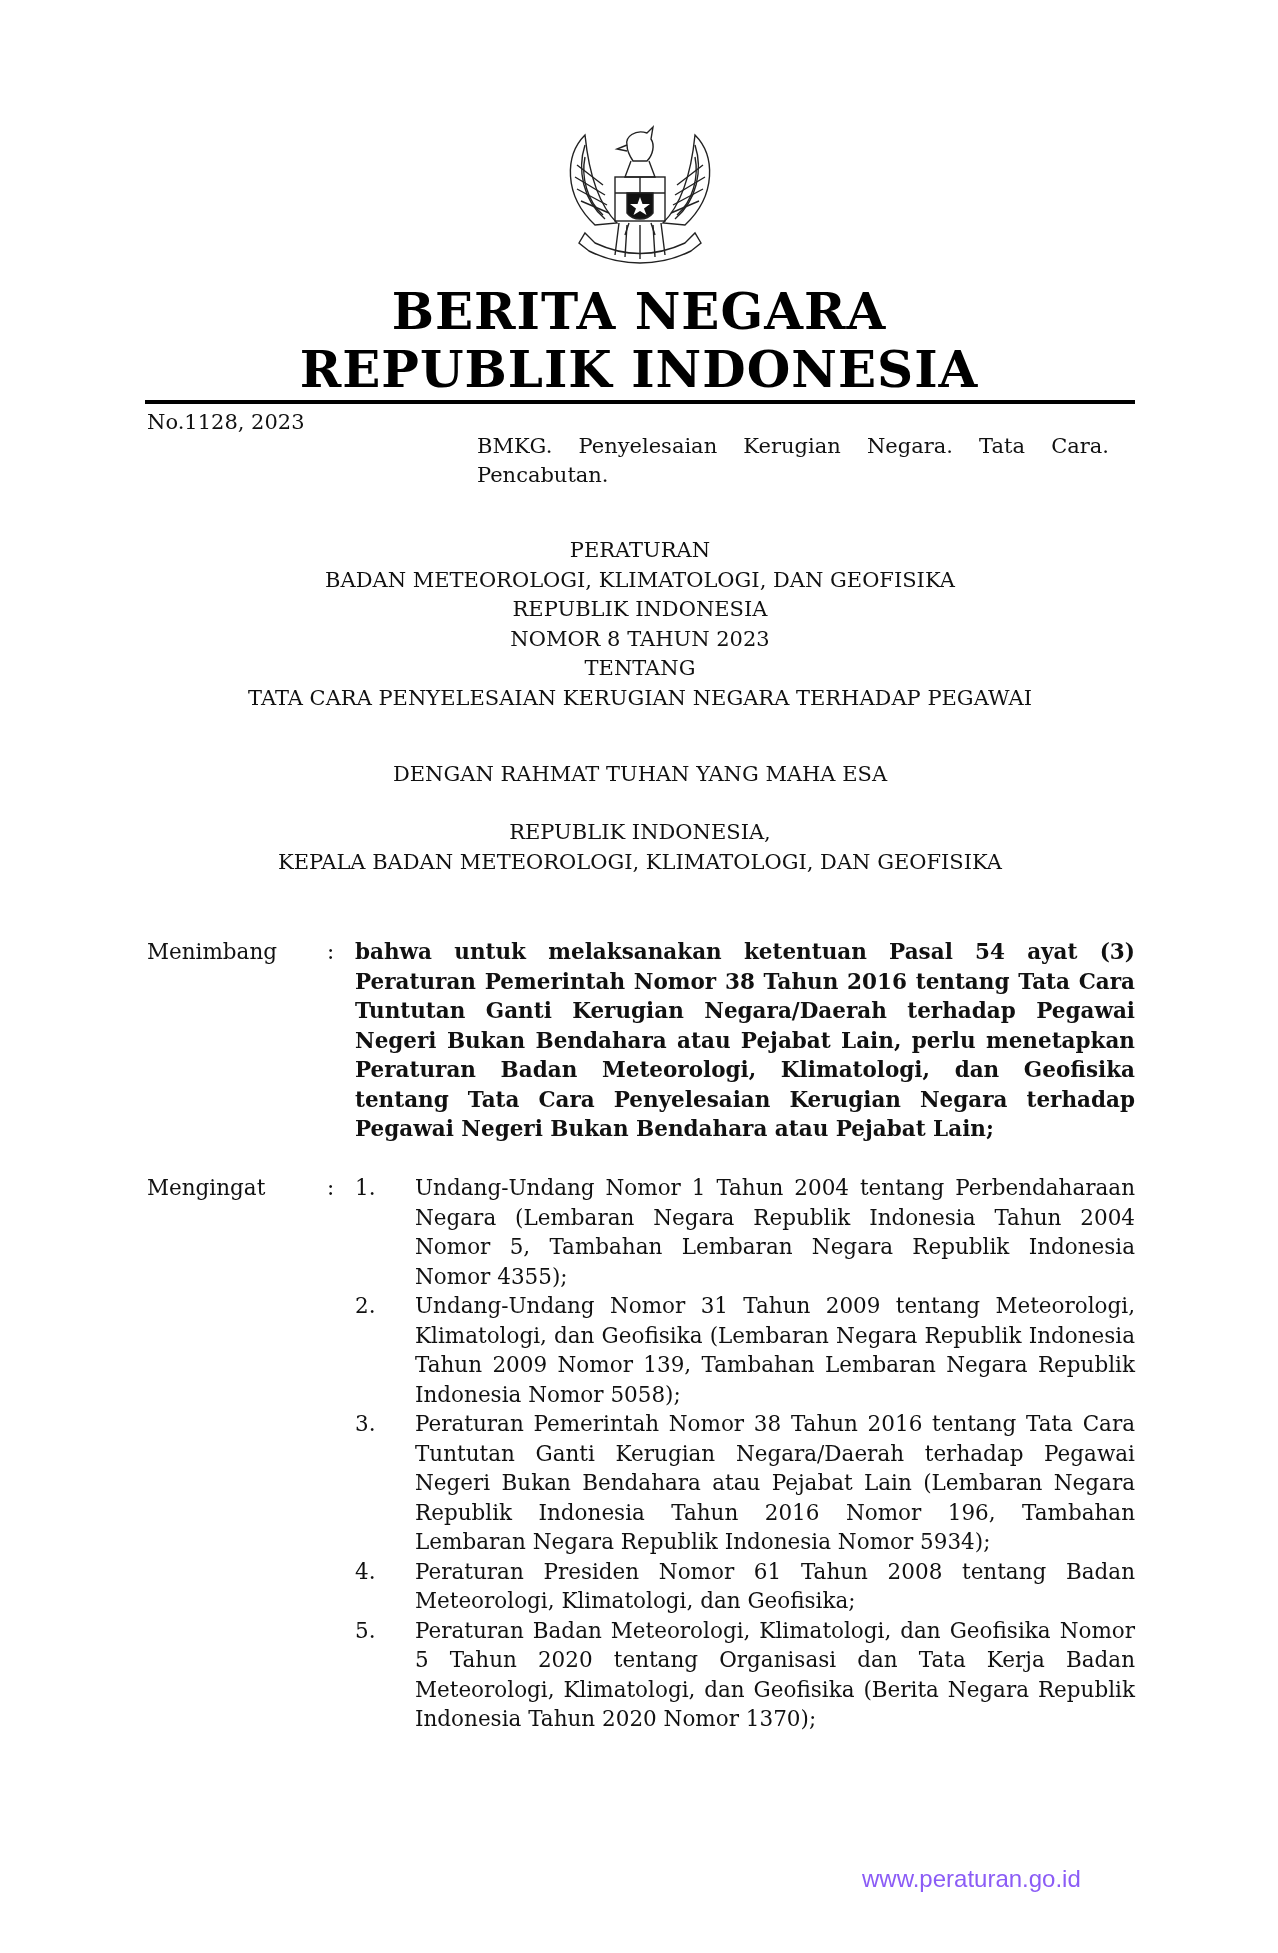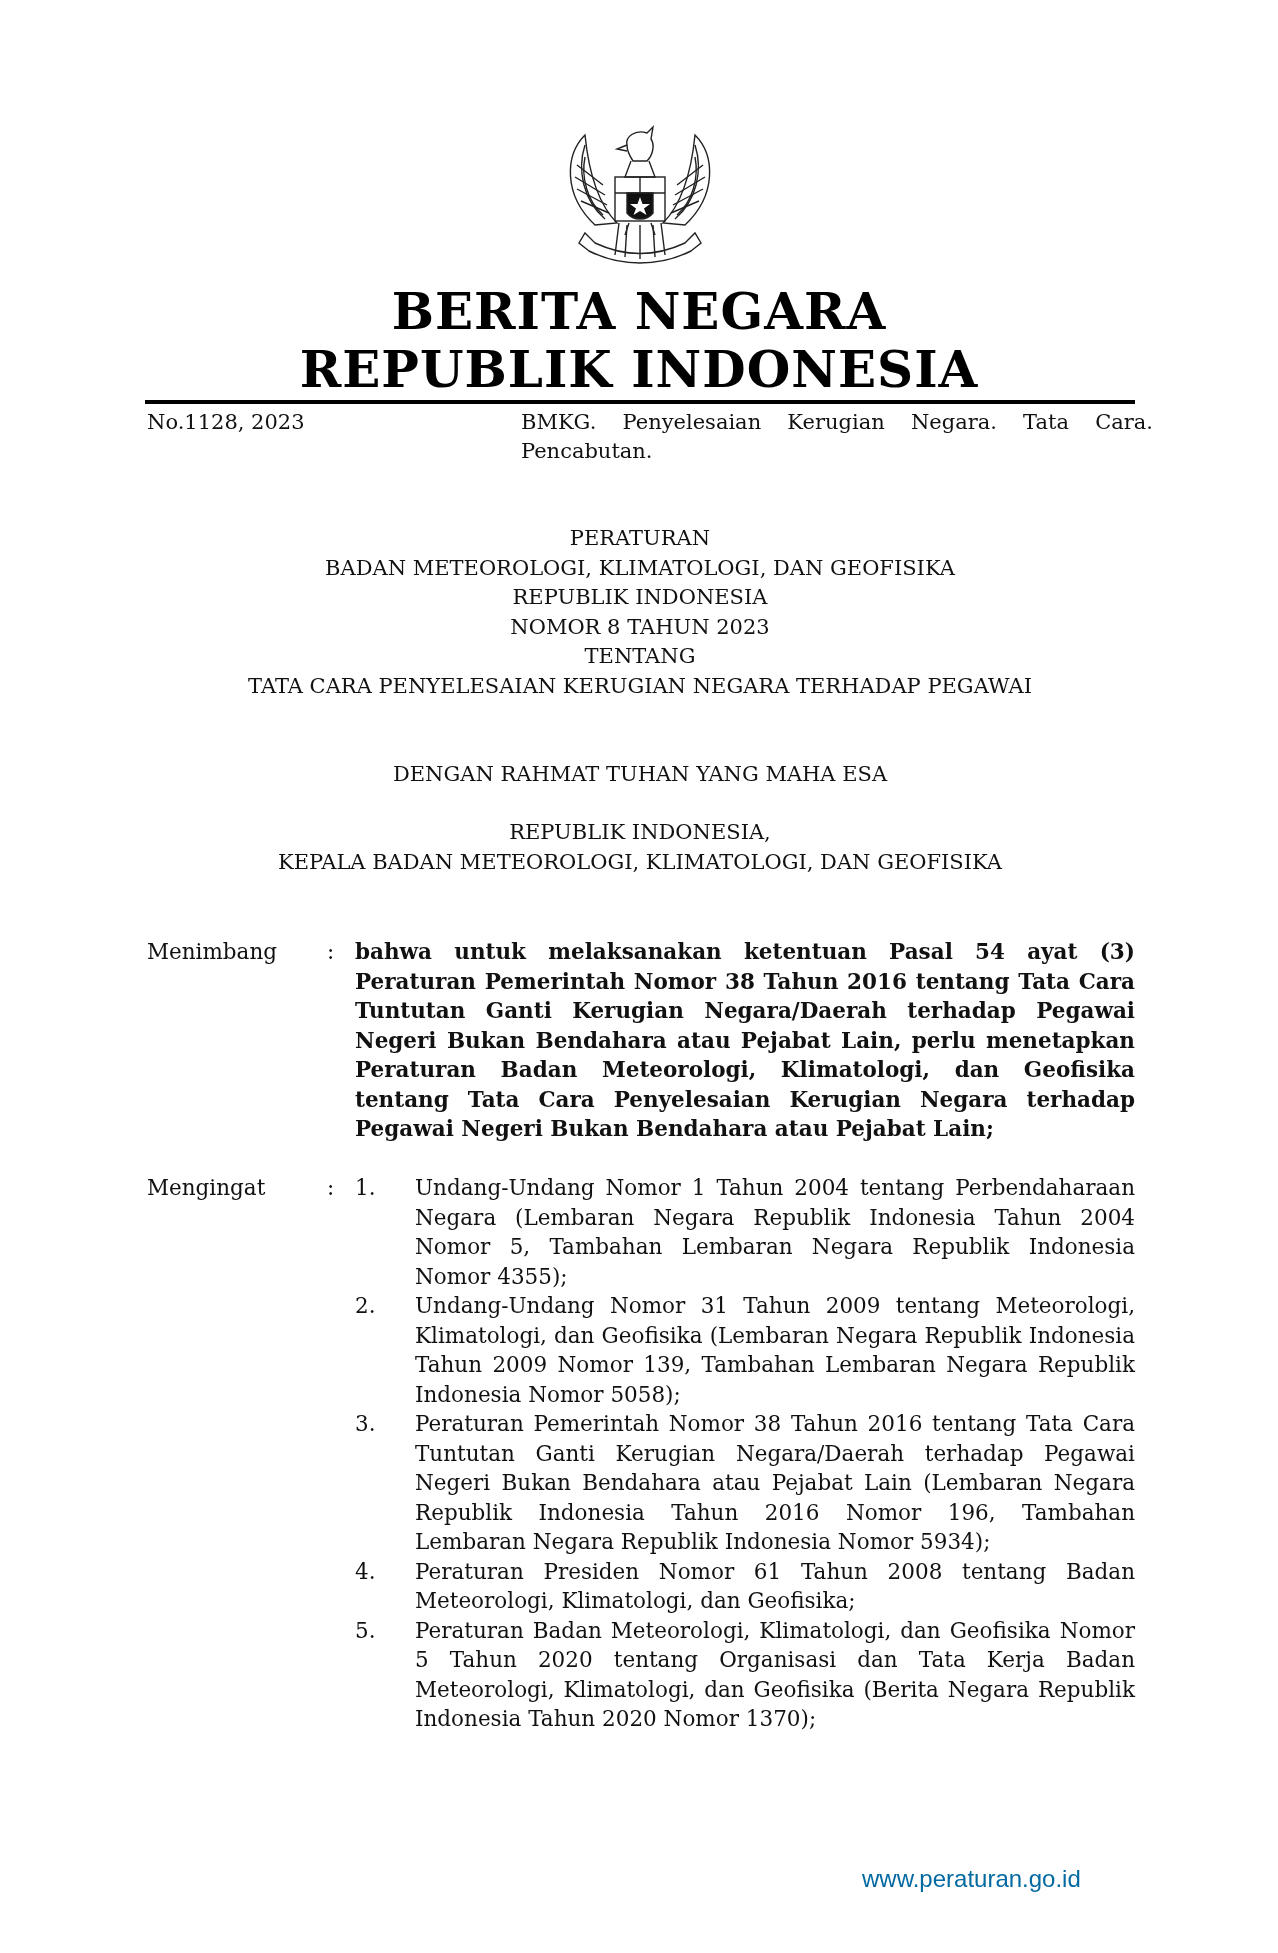--- a/index.html
+++ b/index.html
@@ -12,44 +12,44 @@
   .masthead { position: absolute; left: 0; width: 1278px; text-align: center;
               font-family: "DejaVu Serif", serif; font-weight: bold; color: #000;
               font-size: 50px; letter-spacing: 1px; line-height: 60px; }
   .mast1 { top: 282px; }
   .mast2 { top: 340px; }
 
   .rule { position: absolute; left: 145px; top: 400px; width: 990px; height: 4px; background: #000; }
 
   .meta { position: absolute; top: 408px; font-size: 21px; line-height: 29px; color: #111; text-align: right; }
   .meta-no { left: 147px; }
-  .meta-subj { left: 521px; width: 632px; text-align: justify; }
+  .meta-subj { left: 477px; width: 632px; text-align: justify; margin-top: 24px; }
   .meta-subj span { display: block; }
   .meta-subj .l1 { text-align-last: justify; }
 
   .center-block { position: absolute; left: 140px; width: 1000px; text-align: center;
                   font-size: 21px; line-height: 29.5px; color: #111; }
-  .title-block { top: 524px; }
+  .title-block { top: 536px; }
   .blessing { top: 760px; }
   .authority { top: 818px; }
 
   .section { position: absolute; left: 147px; width: 988px; font-size: 21.5px; line-height: 29.5px; color: #111; }
   .sec-label { position: absolute; left: 0; top: 0; }
   .sec-colon { position: absolute; left: 180px; top: 0; }
   .sec-body { position: absolute; left: 208px; width: 780px; top: 0; text-align: justify; font-weight: bold; }
 
   .menimbang { top: 937px; }
   .mengingat { top: 1173px; }
 
   .list { position: absolute; left: 208px; width: 780px; top: 0; }
   .li { position: relative; padding-left: 60px; text-align: justify; }
   .li .num { position: absolute; left: 0; top: 0; }
 
   .footer-url { position: absolute; left: 862px; top: 1865px; font-family: "Liberation Sans", sans-serif;
-                font-size: 24px; color: #0369a1; }
+                font-size: 24px; color: #8b5cf6; }
 </style>
 </head>
 <body>
 
 <div class="page">
 
   <svg class="emblem" viewBox="0 0 170 160">
     <g fill="none" stroke="#222" stroke-width="1.4">
 
       <path d="M30 20 C 10 40, 8 80, 40 110 L 62 108 C 44 90, 34 60, 30 20 Z"></path>

